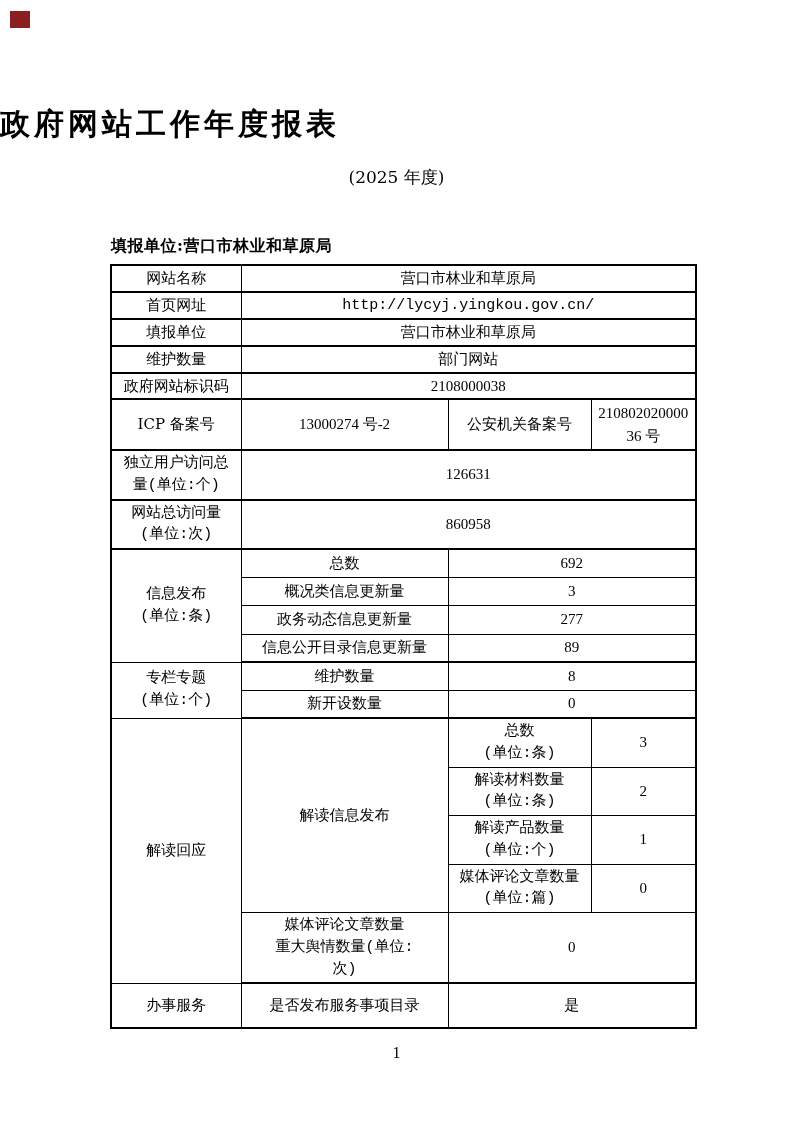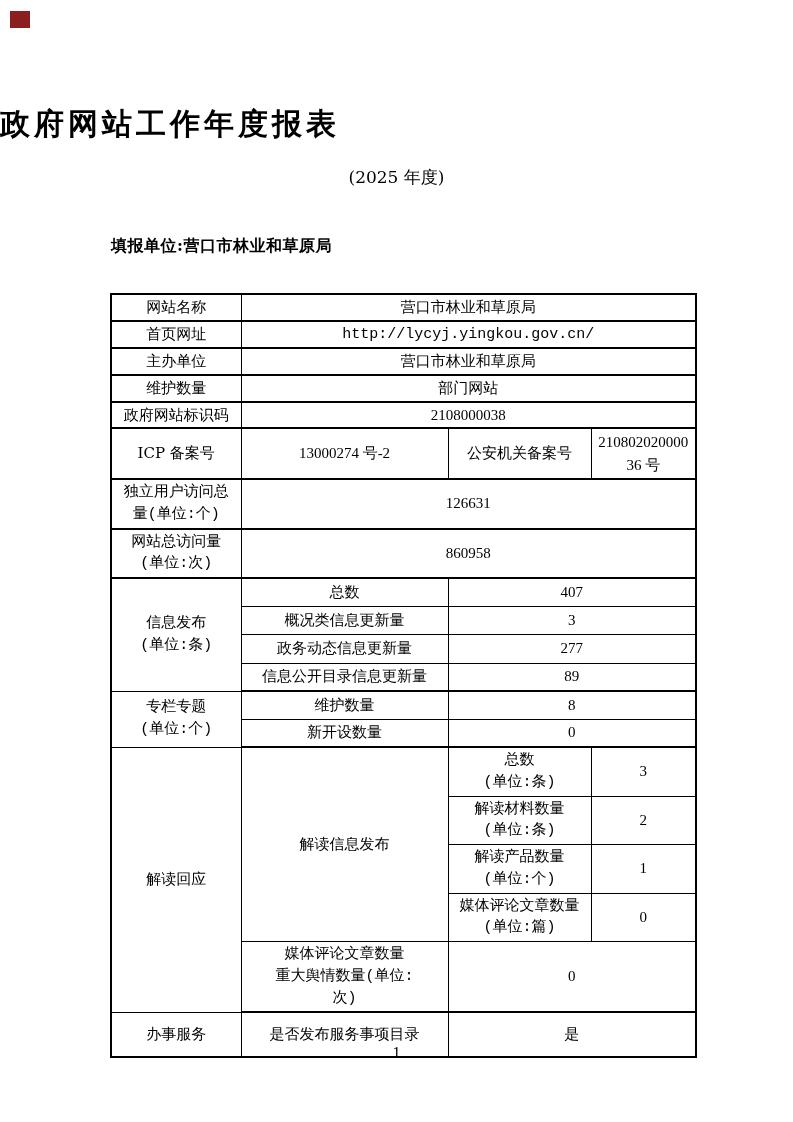--- a/index.html
+++ b/index.html
@@ -50,21 +50,20 @@
     letter-spacing: 0.5px;
   }
   table.report-table {
     position: absolute;
     left: 110px;
     top: 264px;
     width: 585px;
     border-collapse: collapse;
     table-layout: fixed;
     border: 2px solid #000;
-    margin-top: 29px;
   }
   table.report-table td {
     border: 1px solid #000;
     text-align: center;
     vertical-align: middle;
     font-size: 15px;
     padding: 2px 4px;
     overflow: hidden;
   }
   tr.sec > td { border-bottom-width: 2px; }
@@ -111,21 +110,21 @@
   <tbody>
     <tr class="sec" style="height:27px">
       <td>网站名称</td>
       <td colspan="3">营口市林业和草原局</td>
     </tr>
     <tr class="sec" style="height:27px">
       <td>首页网址</td>
       <td colspan="3" class="mono">http://lycyj.yingkou.gov.cn/</td>
     </tr>
     <tr class="sec" style="height:27px">
-      <td>主办单位</td>
+      <td>填报单位</td>
       <td colspan="3">营口市林业和草原局</td>
     </tr>
     <tr class="sec" style="height:27px">
       <td>维护数量</td>
       <td colspan="3">部门网站</td>
     </tr>
     <tr class="sec" style="height:26px">
       <td>政府网站标识码</td>
       <td colspan="3" class="num">2108000038</td>
     </tr>
@@ -143,21 +142,21 @@
     <tr class="sec" style="height:49px">
       <td class="prewrap">网站总访问量
 (单位:次)</td>
       <td colspan="3" class="num">860958</td>
     </tr>
 
     <tr style="height:28px">
       <td rowspan="4" class="prewrap bb2">信息发布
 (单位:条)</td>
       <td>总数</td>
-      <td colspan="2" class="num">407</td>
+      <td colspan="2" class="num">692</td>
     </tr>
     <tr style="height:28px">
       <td>概况类信息更新量</td>
       <td colspan="2" class="num">3</td>
     </tr>
     <tr style="height:29px">
       <td>政务动态信息更新量</td>
       <td colspan="2" class="num">277</td>
     </tr>
     <tr class="sec" style="height:28px">

